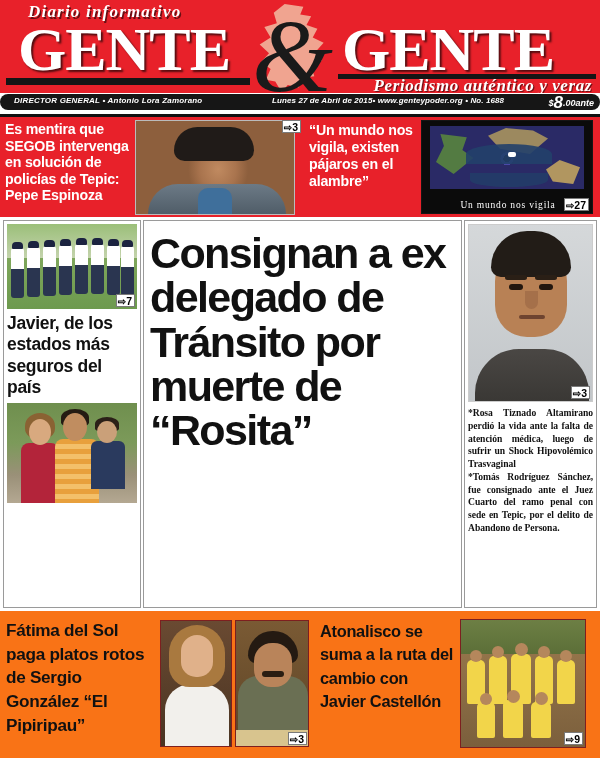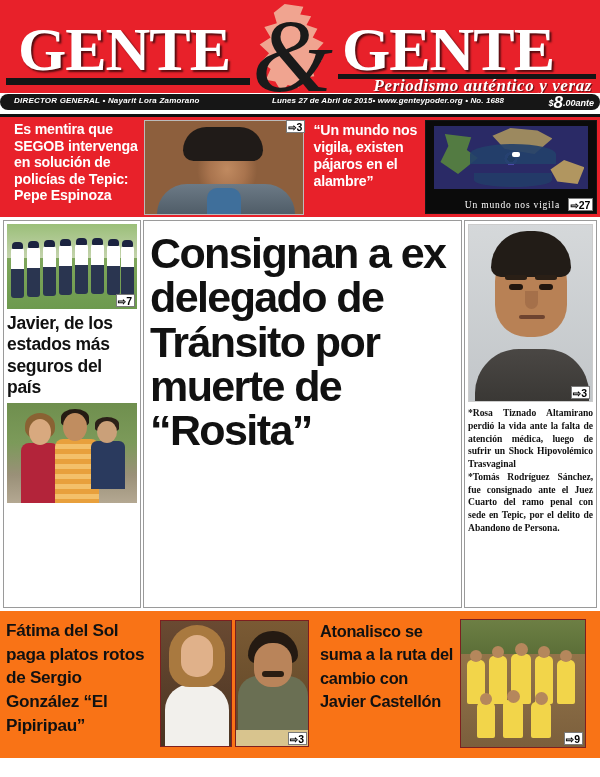--- a/index.html
+++ b/index.html
@@ -102,21 +102,21 @@
   }
   .blackline { width: 600px; height: 3px; background: #111111; }
 
   
   .topband {
     position: relative;
     width: 600px; height: 100px;
     background: #e8212a;
     display: flex;
   }
-  .top-left { position: relative; width: 303px; height: 88px; display: flex; margin-left: 9px; }
+  .top-left { position: relative; width: 303px; height: 88px; display: flex; }
   .top-left-head {
     width: 135px; padding: 4px 3px 0 5px;
     font-size: 14.2px; font-weight: bold; color: #ffffff;
     line-height: 1.17; letter-spacing: -.2px;
   }
   .top-left-photo {
     position: relative;
     width: 160px; height: 95px; margin-top: 3px;
     border: 1px solid #bbbbbb;
     background:
@@ -343,35 +343,36 @@
   }
   .brp-hd { position: absolute; background: #b5875c; border-radius: 50%; }
 </style>
 </head>
 <body>
 
 <div class="page">
 
   <div class="masthead">
     <div class="masthead-inner">
+      <div class="tagline">Diario informativo</div>
       <div class="logo-gente">GENTE</div>
       <div class="nayarit-map"></div>
       <div class="amp">&amp;</div>
       <div class="logo-poder">GENTE</div>
       <div class="rule-left"></div>
       <div class="rule-right"></div>
       <div class="subtagline">Periodismo auténtico y veraz</div>
     </div>
   </div>
 
   <div class="infobar-wrap">
     <div class="infobar">
       <div class="ib-left">
         <b>DIRECTOR GENERAL</b>
-        <span>• Nayarit Lora Zamorano</span>
+        <span>• Antonio Lora Zamorano</span>
       </div>
       <div class="ib-mid">Lunes 27 de Abril  de 2015• www.genteypoder.org • No.  1688</div>
       <div class="ib-price">
         <span>$</span><span class="big">8</span><span>.00</span><span>ante</span>
       </div>
     </div>
   </div>
   <div class="blackline"></div>
 
   <div class="topband">

